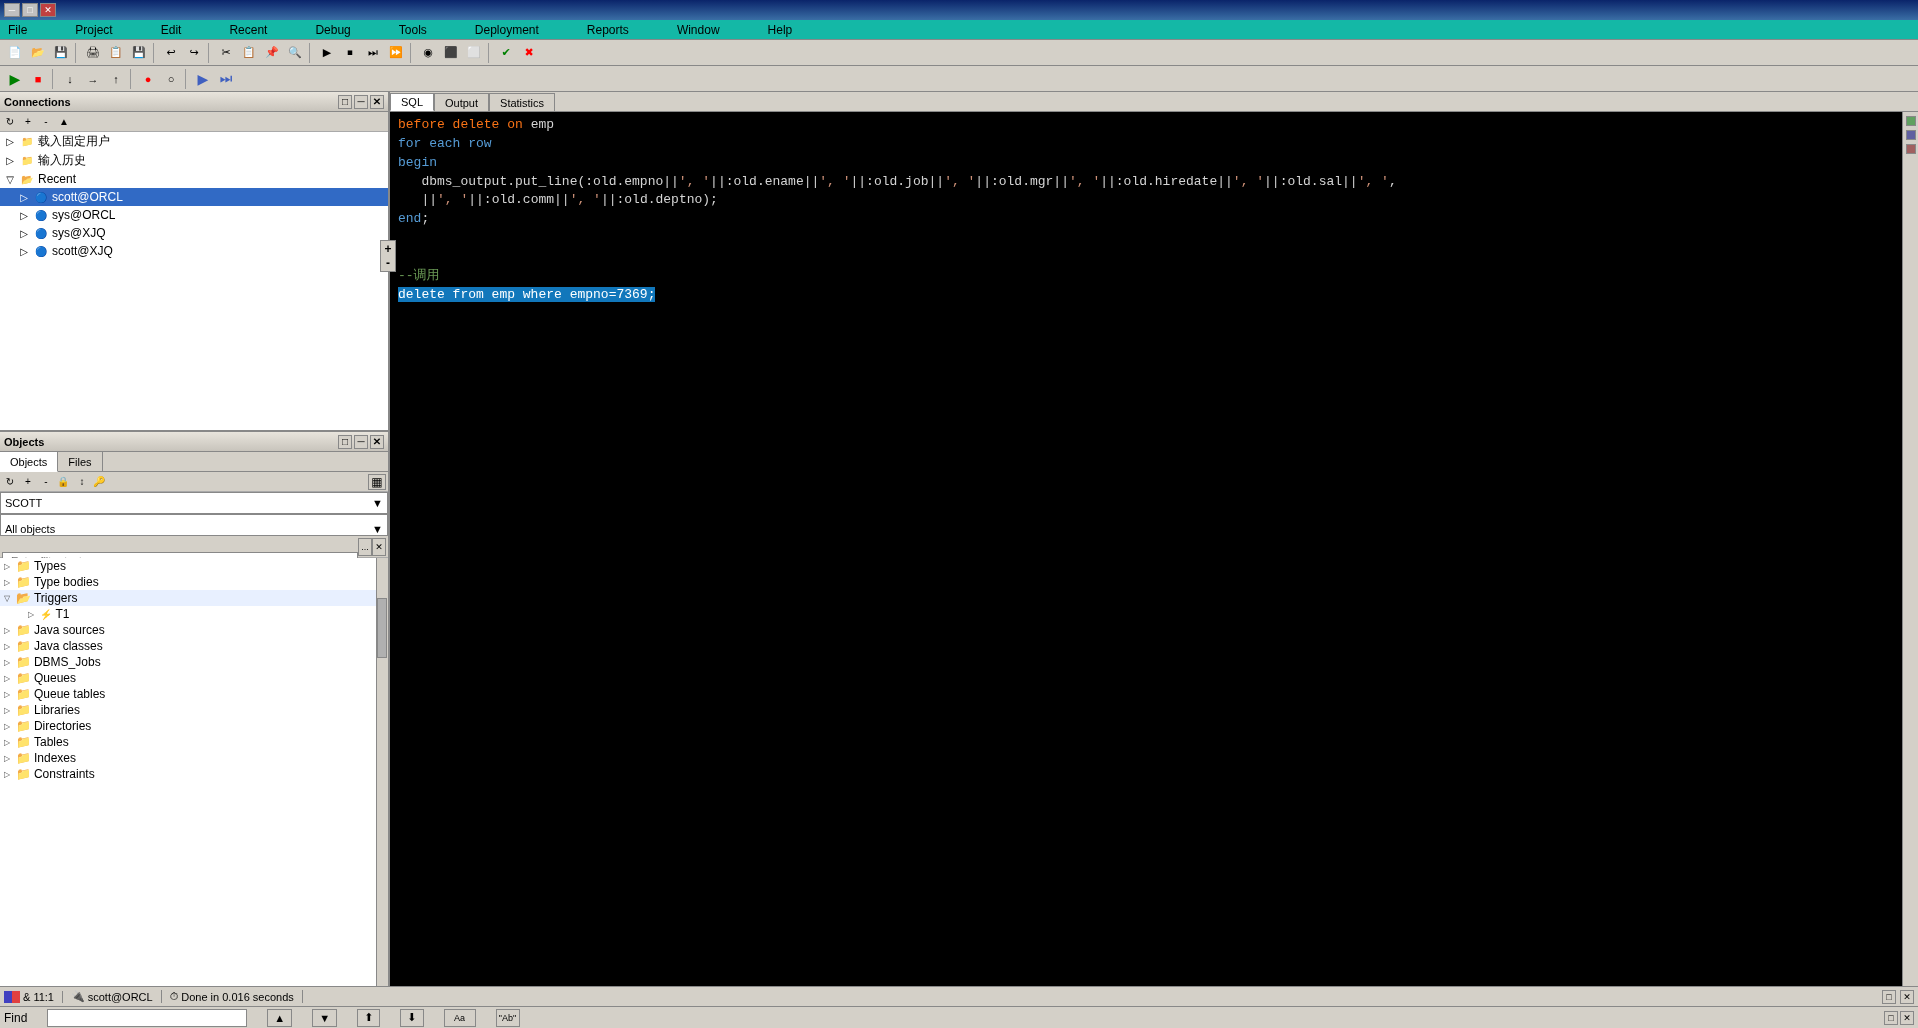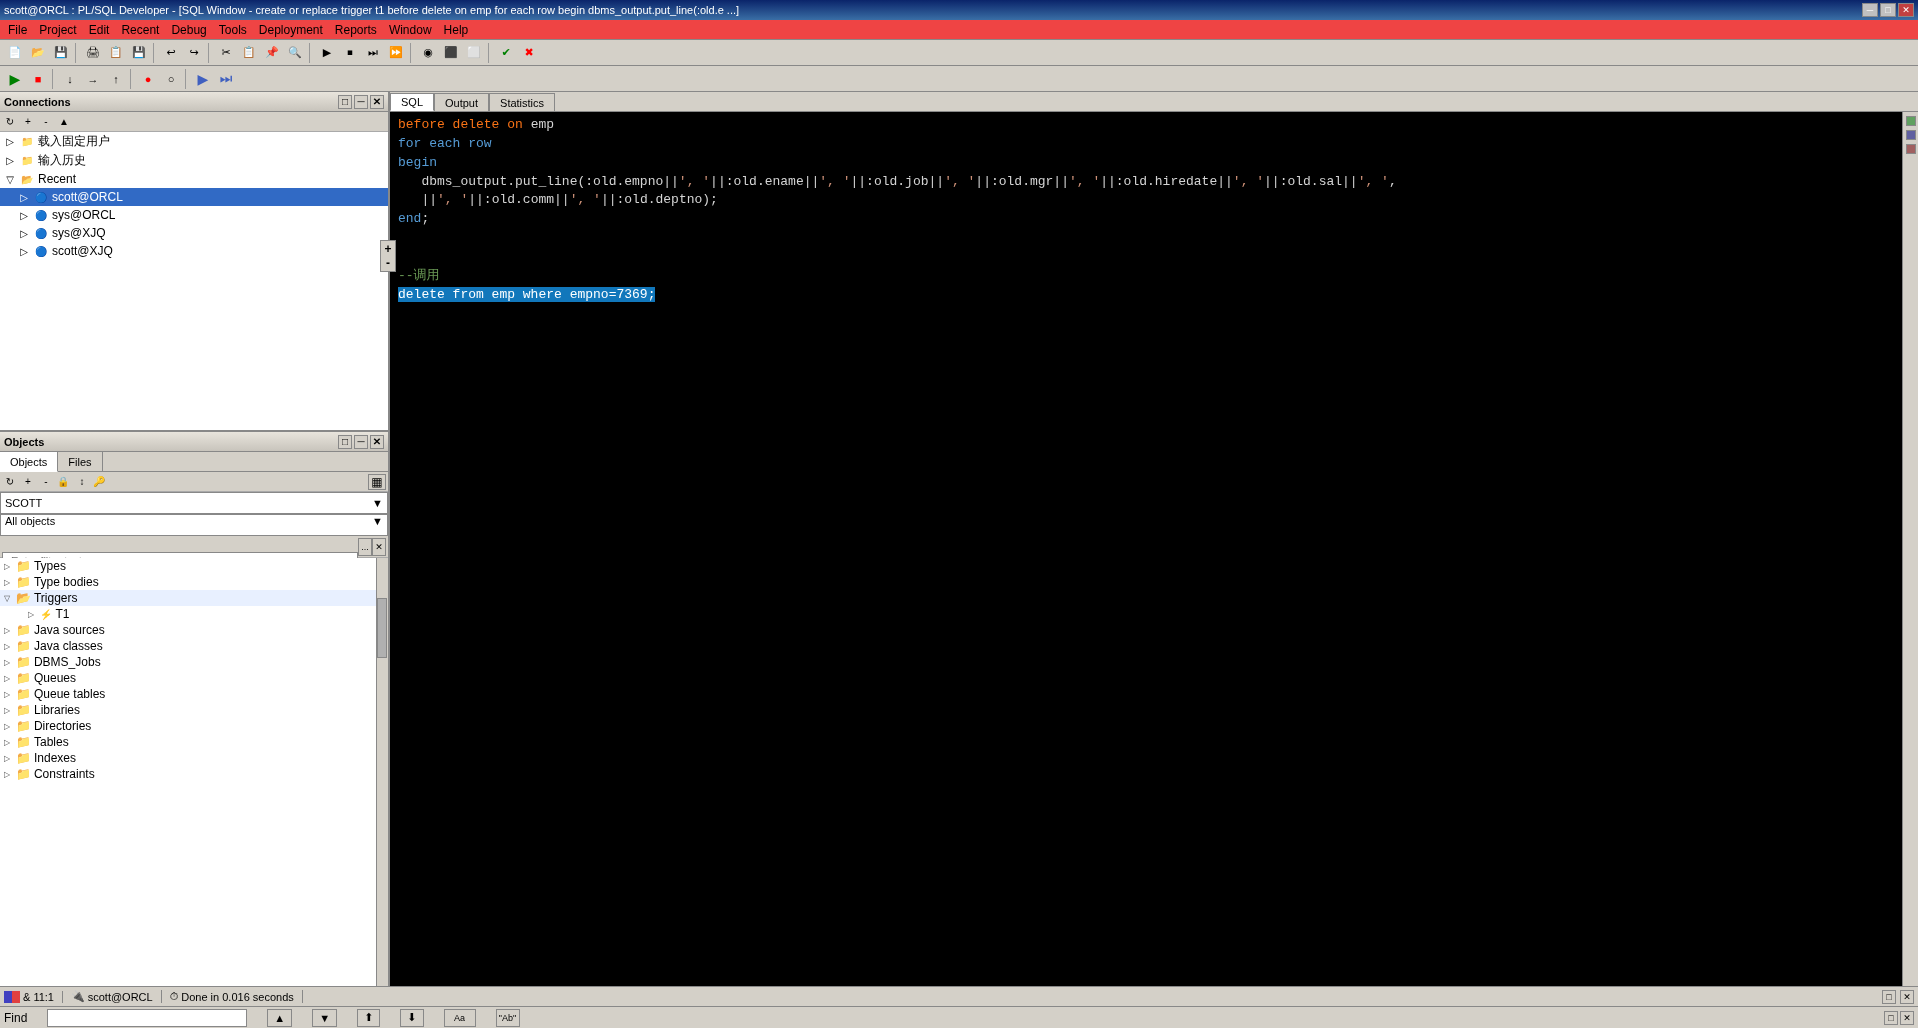--- a/index.html
+++ b/index.html
@@ -13,26 +13,27 @@
       display: flex;
       align-items: center;
       padding: 0 4px;
       justify-content: space-between;
     }
     #title-bar .window-controls { display: flex; gap: 2px; }
     #title-bar .win-btn { width: 16px; height: 14px; background: #c0c0c0; border: 1px solid #888; font-size: 9px; display: flex; align-items: center; justify-content: center; cursor: pointer; }
 
     
     #menu-bar {
-      background: #ef4444;
+      background: #14b8a6;
       height: 20px;
       display: flex;
       align-items: center;
       padding: 0 2px;
       border-bottom: 1px solid #888;
+      gap: 36px;
     }
     .menu-item { padding: 2px 6px; font-size: 12px; cursor: pointer; }
 
     
     .toolbar-row {
       background: #d4d0c8;
       height: 26px;
       display: flex;
       align-items: center;
       padding: 2px 4px;
@@ -289,31 +290,30 @@
     }
     .zoom-btn { font-size: 10px; cursor: pointer; width: 12px; height: 12px; display: flex; align-items: center; justify-content: center; }
 
     .all-objects-select {
       height: 22px;
       width: 100%;
       border: 1px solid #888;
       background: white;
       font-size: 11px;
       display: flex;
-      align-items: flex-start;
+      align-items: flex-end;
       justify-content: space-between;
       padding: 0 4px;
       cursor: pointer;
     }
   </style>
 </head>
 <body>
 
 <div id="title-bar">
-  <span style="font-size:11px;">scott@ORCL : PL/SQL Developer - [SQL Window - create or replace trigger t1 before delete on emp for each row begin dbms_output.put_line(:old.e ...]</span>
   <div class="window-controls">
     <div class="win-btn">─</div>
     <div class="win-btn">□</div>
     <div class="win-btn" style="background:#c04040;color:white;">✕</div>
   </div>
 </div>
 
 <div id="menu-bar">
   <span class="menu-item">File</span>
   <span class="menu-item">Project</span>

